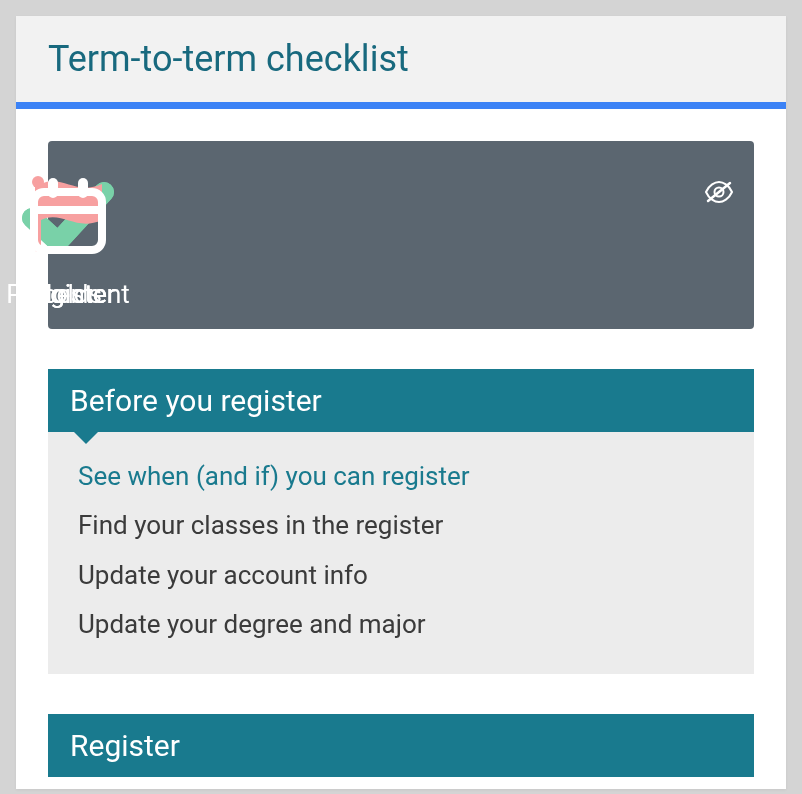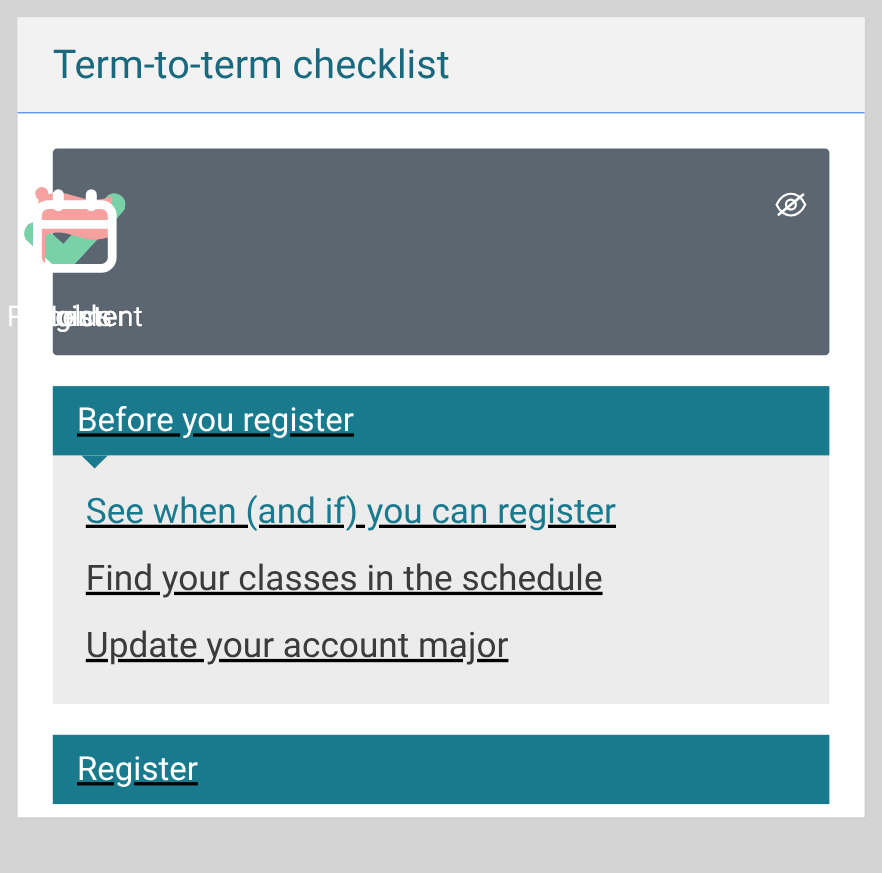--- a/index.html
+++ b/index.html
@@ -10,21 +10,21 @@
   }
   .card {
     background: #fff;
     width: 770px;
     margin: 0 auto;
     box-shadow: 0 1px 3px rgba(0,0,0,0.06);
   }
   .card-header {
     background: #f2f2f2;
     padding: 22px 32px;
-    border-bottom: 1px solid #3b82f6;
+    border-bottom: 7px solid #3b82f6;
   }
   .card-header h1 {
     color: #18697e;
     font-weight: 400;
     font-size: 36px;
   }
   .card-body {
     padding: 32px 32px 12px 32px;
   }
   .status-bar {
@@ -57,22 +57,21 @@
   }
   .eye-toggle {
     width: 100%;
     display: flex;
     justify-content: flex-end;
     margin-top: 10px;
   }
   .eye-toggle svg { display:block; }
 
   .section-panel {
-    margin-top: 28px;
-    text-decoration: underline;
+    margin-top: 40px;
   }
   .section-header {
     background: #197a8e;
     color: #fff;
     font-size: 30px;
     font-weight: 400;
     padding: 14px 22px;
     position: relative;
   }
   .section-header.with-caret::after {
@@ -86,21 +85,21 @@
     border-top: 12px solid #197a8e;
   }
   .section-body {
     background: #ececec;
     padding: 20px 30px 24px 30px;
   }
   .link-list {
     list-style: none;
   }
   .link-list li {
-    font-size: 32px;
+    font-size: 26px;
     line-height: 1.9;
     color: #3b3b3b;
   }
   .link-list li a {
     color: #197a8e;
     text-decoration: none;
   }
   .link-list li a.muted {
     color: #3b3b3b;
   }
@@ -173,24 +172,27 @@
     <div class="section-panel">
       <div class="section-header with-caret">
         <span>Before you register</span>
       </div>
       <div class="section-body">
         <ul class="link-list">
           <li>
             <a href="#">See when (and if) you can register</a>
           </li>
           <li>
-            <a href="#" class="muted">Find your classes in the schedule</a>
-          </li>
-          <li>
-            <a href="#" class="muted">Update your account major</a>
+            <a href="#" class="muted">Find your classes in the register</a>
+          </li>
+          <li>
+            <a href="#" class="muted">Update your account info</a>
+          </li>
+          <li>
+            <a href="#" class="muted">Update your degree and major</a>
           </li>
         </ul>
       </div>
     </div>
 
     <div class="section-panel">
       <div class="section-header">
         <span>Register</span>
       </div>
     </div>

